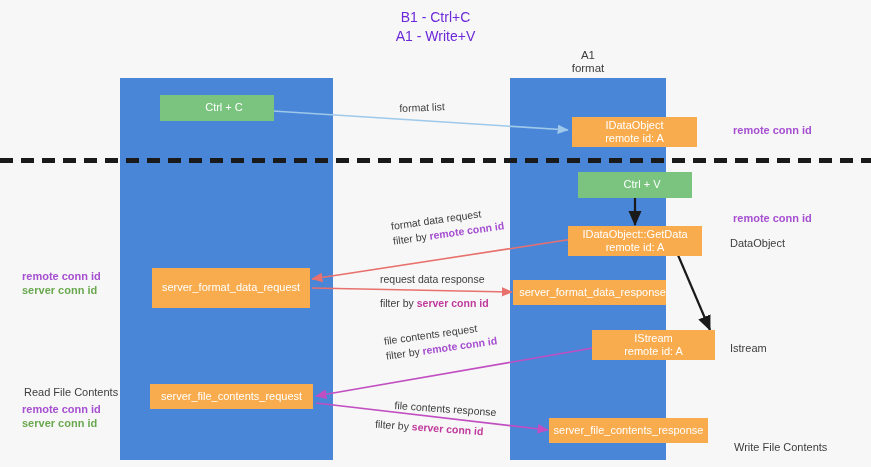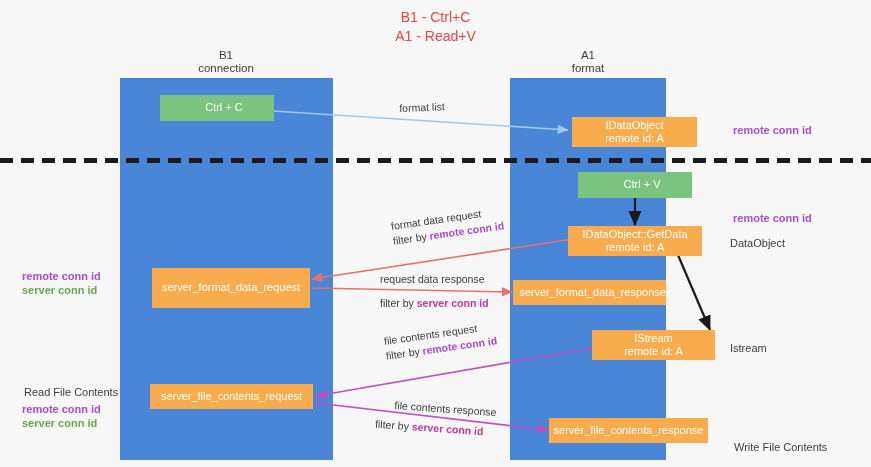--- a/index.html
+++ b/index.html
@@ -43,21 +43,21 @@
   }
   .col-head .l1 { display: block; }
   .col-head .l2 { display: block; }
 
   .title {
     position: absolute;
     left: 0;
     top: 8px;
     width: 871px;
     text-align: center;
-    color: #ef4444;
+    color: #6d28d9;
     font-size: 14px;
     line-height: 19px;
   }
   .title span { display: block; }
 
   .node {
     position: absolute;
     box-sizing: border-box;
     display: flex;
     flex-direction: column;
@@ -107,27 +107,23 @@
     );
   }
 </style>
 </head>
 <body>
 
 <div id="stage">
 
   <div class="title">
     <span>B1 - Ctrl+C</span>
-    <span>A1 - Read+V</span>
-  </div>
-
-  <div class="col-head" style="left:146px; top:49px; width:160px;">
-    <span class="l1">B1</span>
-    <span class="l2">connection</span>
-  </div>
+    <span>A1 - Write+V</span>
+  </div>
+
   <div class="col-head" style="left:533px; top:49px; width:110px;">
     <span class="l1">A1</span>
     <span class="l2">format</span>
   </div>
 
   <div class="lane lane-b1"></div>
   <div class="lane lane-a1"></div>
 
   <svg id="svg-layer" viewBox="0 0 871 467" xmlns="http://www.w3.org/2000/svg">
     <defs>

